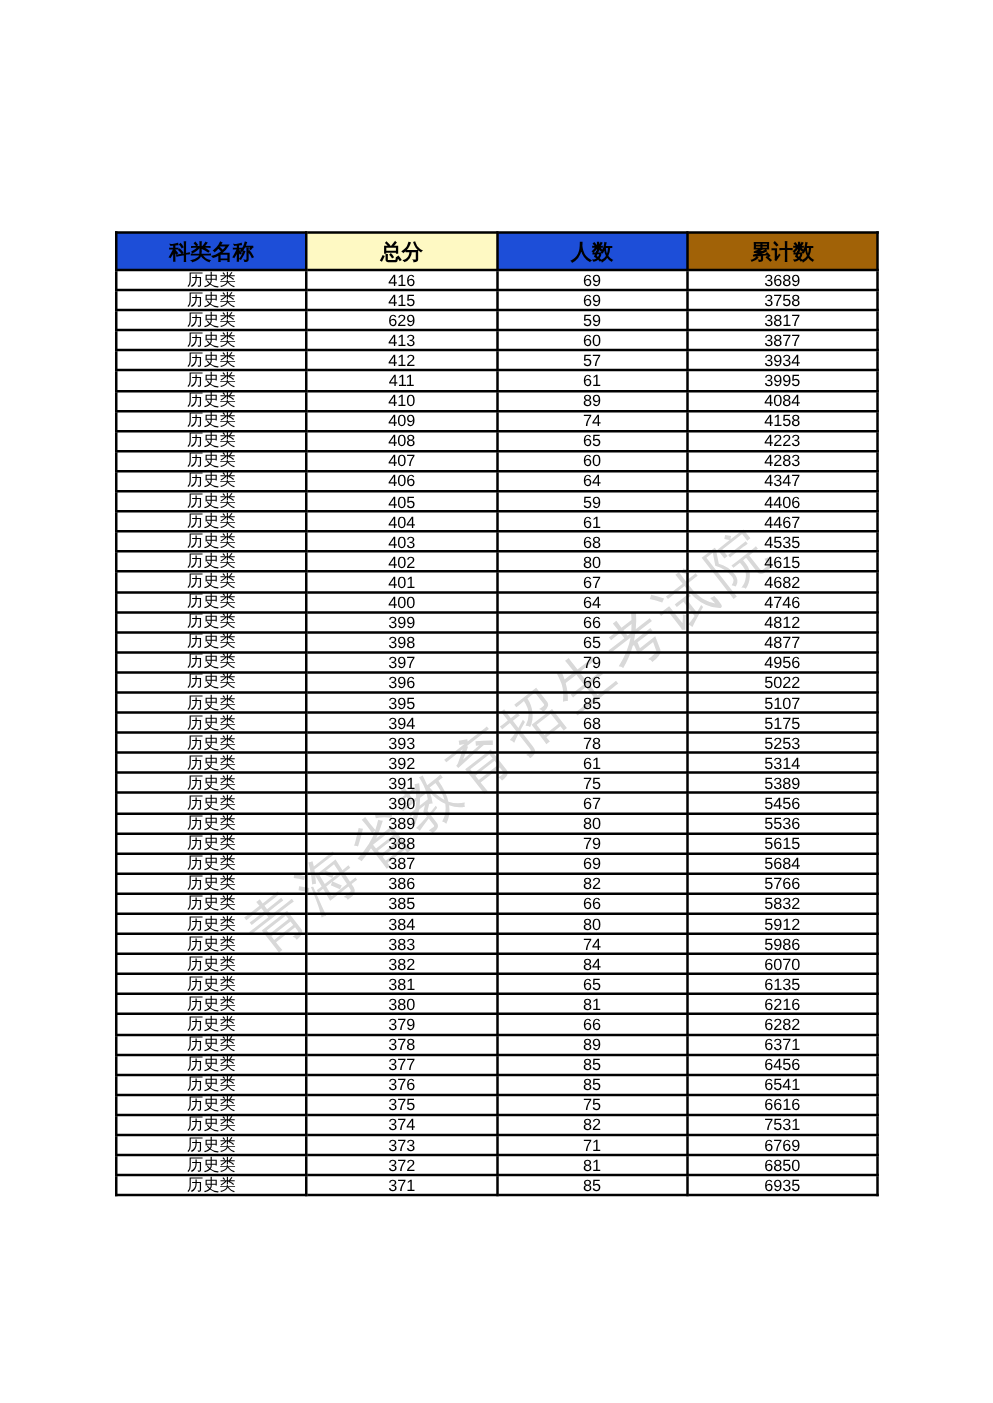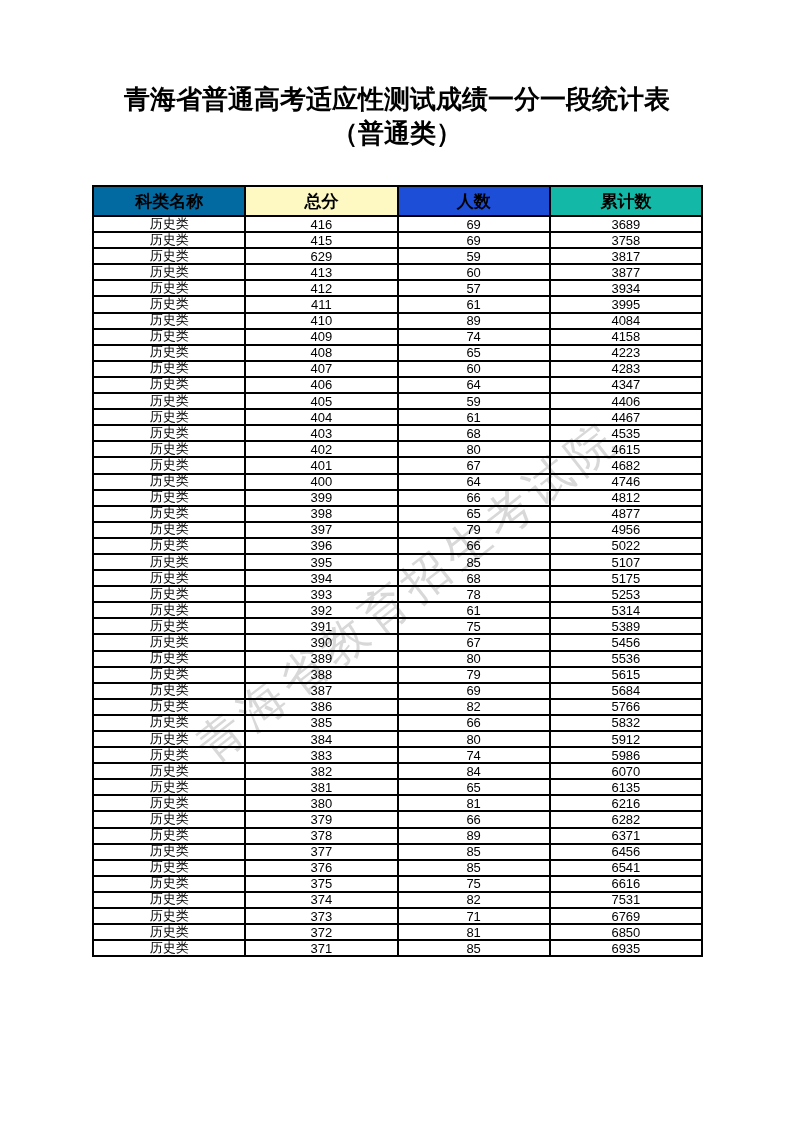--- a/index.html
+++ b/index.html
@@ -94,30 +94,29 @@
     z-index: 2;
   }
 </style>
 </head>
 <body>
 
 <div class="page">
 
   <div class="watermark" style="color: rgb(216, 216, 216);">青海省教育招生考试院</div>
 
-  <h1 class="title"><span>青海省普通高考适应性测试成绩一分一段统计表</span><br><span>（普通类）</span></h1>
 
 
   <table class="score-table">
     <thead>
       <tr>
-        <th style="background: #0369a1;">科类名称</th>
+        <th style="background: #1d4ed8;">科类名称</th>
         <th style="background: #fef9c3;">总分</th>
         <th style="background: #1d4ed8;">人数</th>
-        <th style="background: #14b8a6;">累计数</th>
+        <th style="background: #a16207;">累计数</th>
       </tr>
     </thead>
     <tbody id="tbody">
         <tr>
           <td class="cn">历史类</td>
           <td class="num">416</td>
           <td class="num">69</td>
           <td class="num">3689</td>
         </tr>
         <tr>

